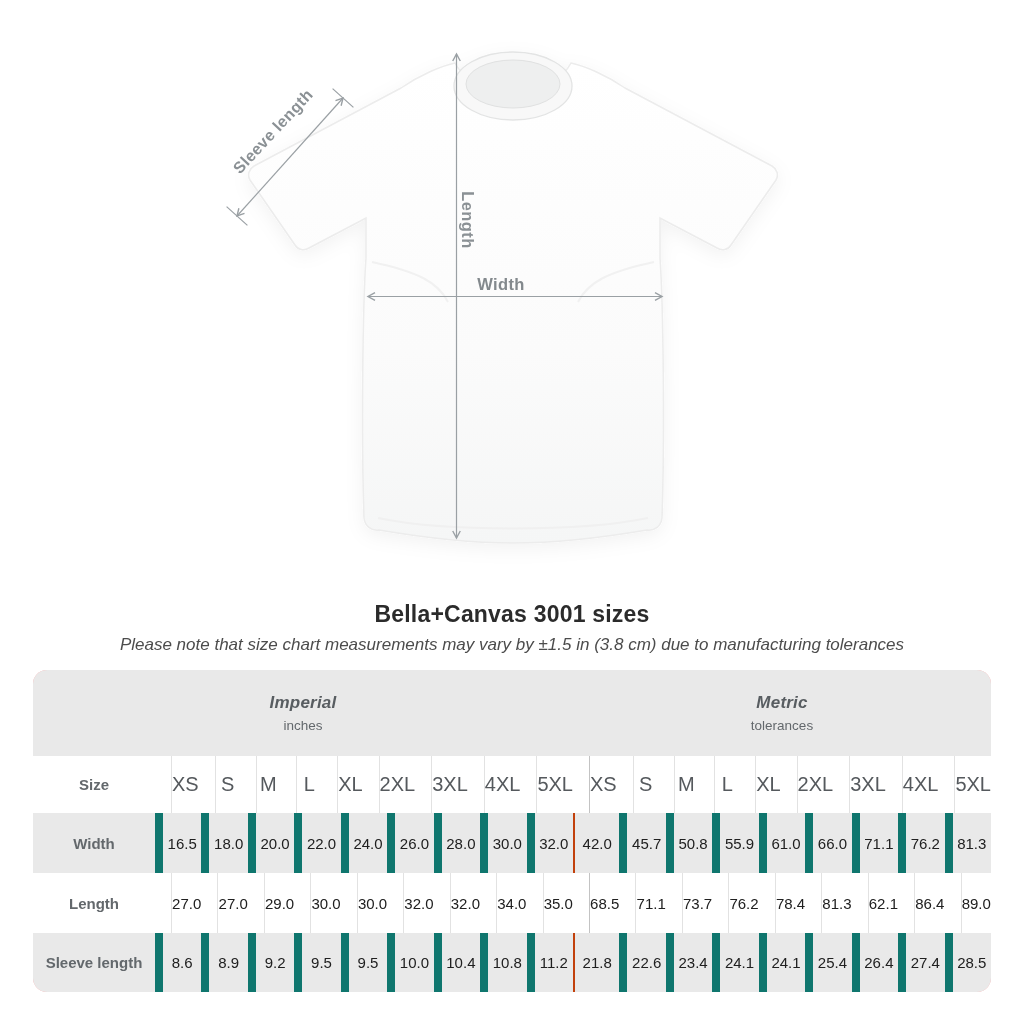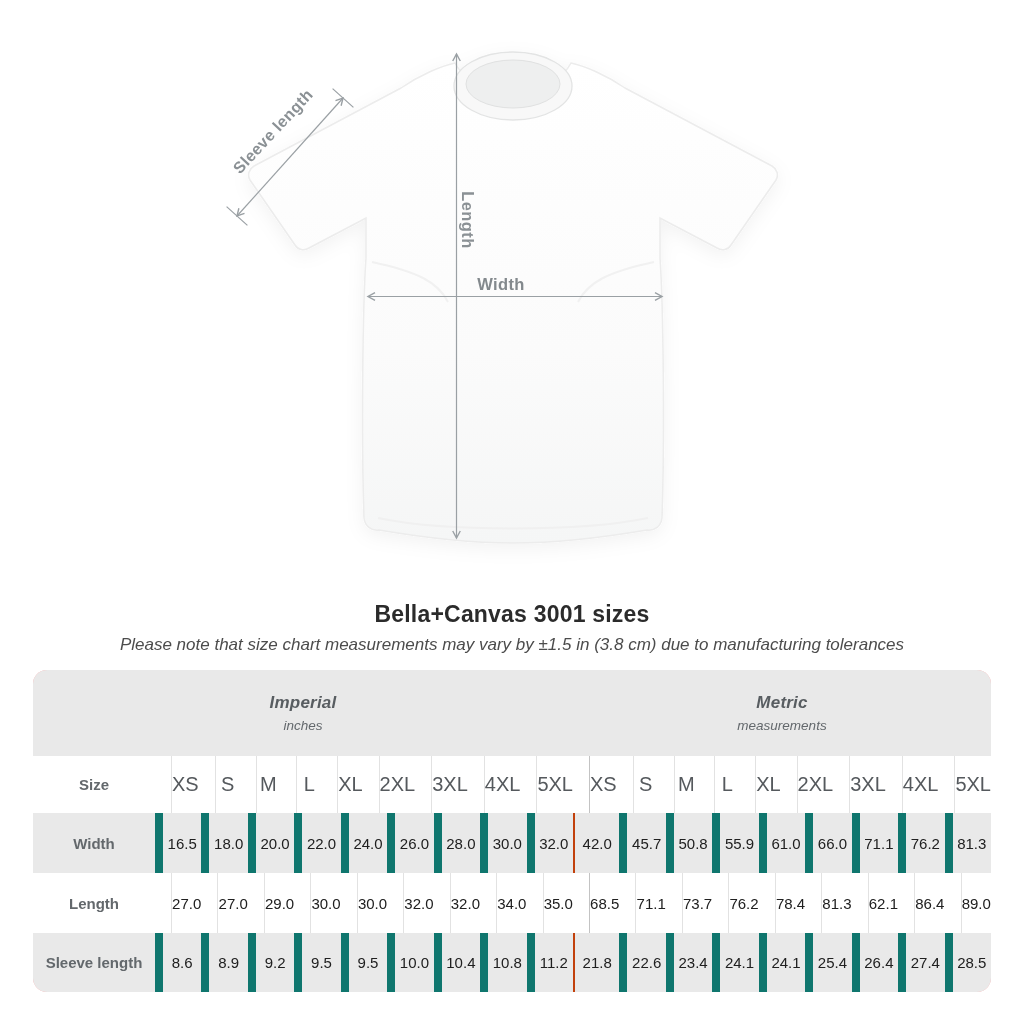--- a/index.html
+++ b/index.html
@@ -26,21 +26,21 @@
   .tr.white { background:#ffffff;gap:16px; }
   .row-group  { height:86px; }
   .row-head   { height:57px; }
   .row-data   { height:60px; }
   .row-last   { height:59px; }
 
   .grp { display:flex; flex-direction:column; align-items:center; justify-content:center; }
   .grp1 { grid-column:1 / span 10; }
   .grp2 { grid-column:11 / span 9; }
   .grp .g-label { font-size:17px; font-weight:bold; font-style:italic; color:#585d61; letter-spacing:0.2px; }
-  .grp .g-sub   { margin-top:5px; font-size:13.5px; font-style:italic; color:#63686c; }
+  .grp .g-sub   { margin-top:5px; font-size:13.5px; color:#63686c; }
 
   .cell { display:flex; align-items:center; justify-content:center; }
   .lc { font-size:15px; font-weight:bold; color:#63686c; }
   .hc { font-size:20px; font-weight:normal; color:#55595d; }
   .vc { font-size:15px; color:#202020; }
 
   .tr.white .cell + .cell { border-left:1px solid #e2e2e2; }
   .tr.gray  .cell + .cell { border-left:8px solid #0f766e; }
   .tr.white .cell.m0 { border-left:1px solid #c3c3c3; }
   .tr.gray  .cell.m0 { border-left:2px solid #c2410c; }
@@ -113,21 +113,21 @@
 
   <div class="tbl">
 
     <div class="tr gray row-group">
       <div class="grp grp1">
         <div class="g-label">Imperial</div>
         <div class="g-sub">inches</div>
       </div>
       <div class="grp grp2">
         <div class="g-label">Metric</div>
-        <div class="g-sub">measurements</div>
+        <div class="g-sub">tolerances</div>
       </div>
     </div>
 
     <div class="tr white row-head">
       <div class="cell lc">Size</div>
       <div class="cell hc">XS</div>
       <div class="cell hc">S</div>
       <div class="cell hc">M</div>
       <div class="cell hc">L</div>
       <div class="cell hc">XL</div>

